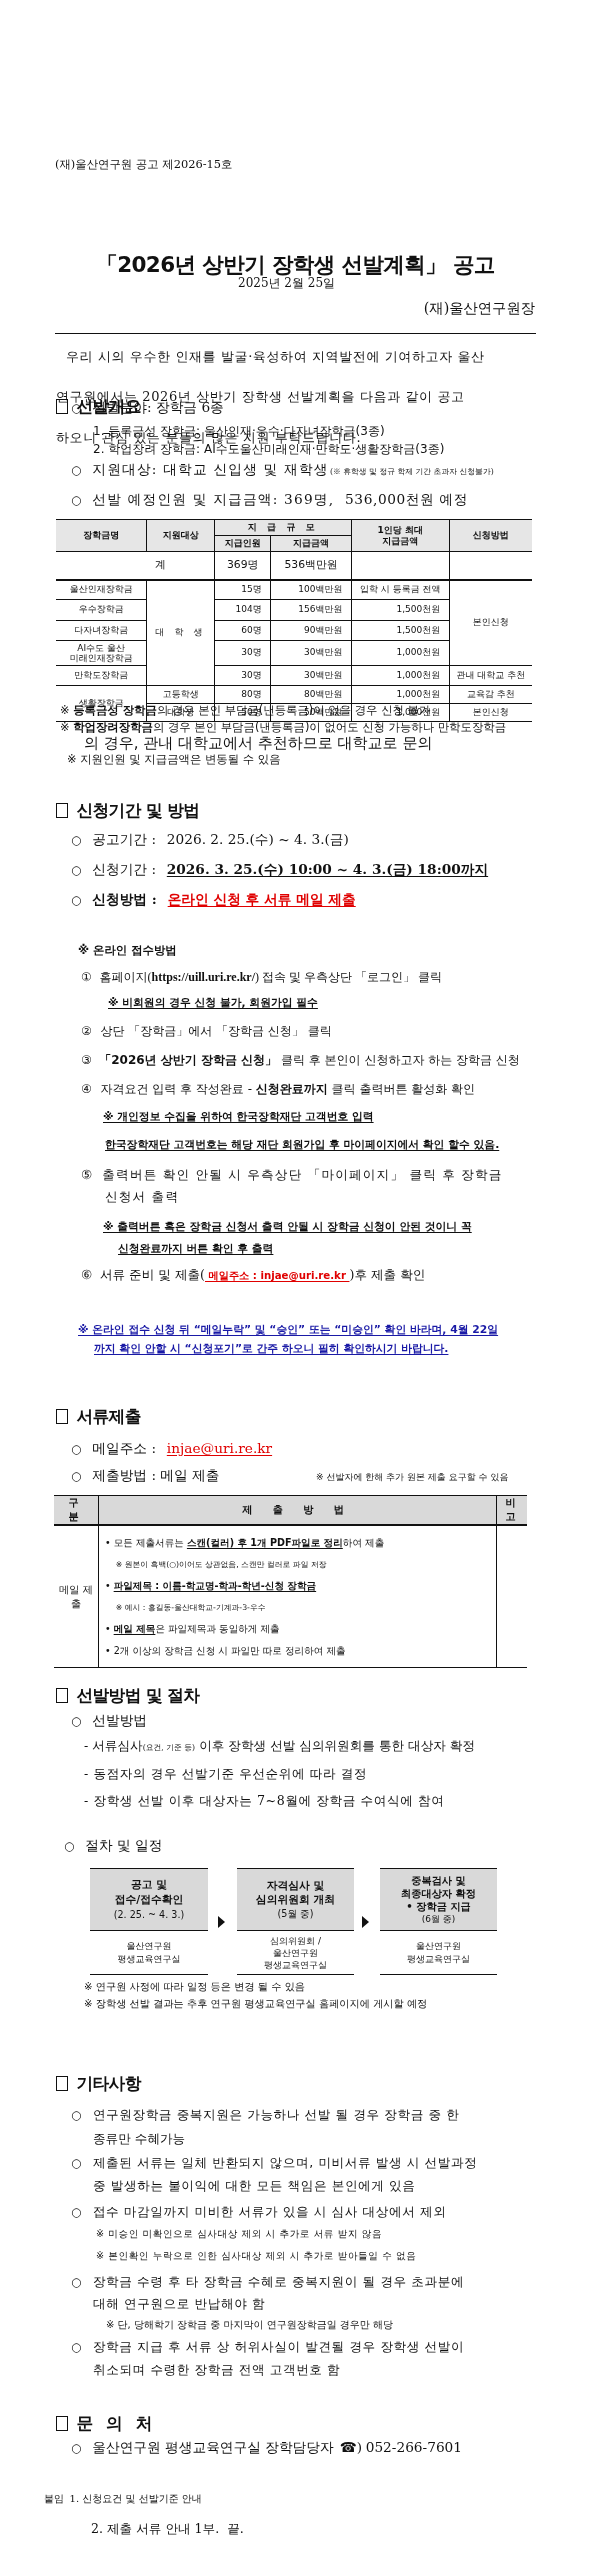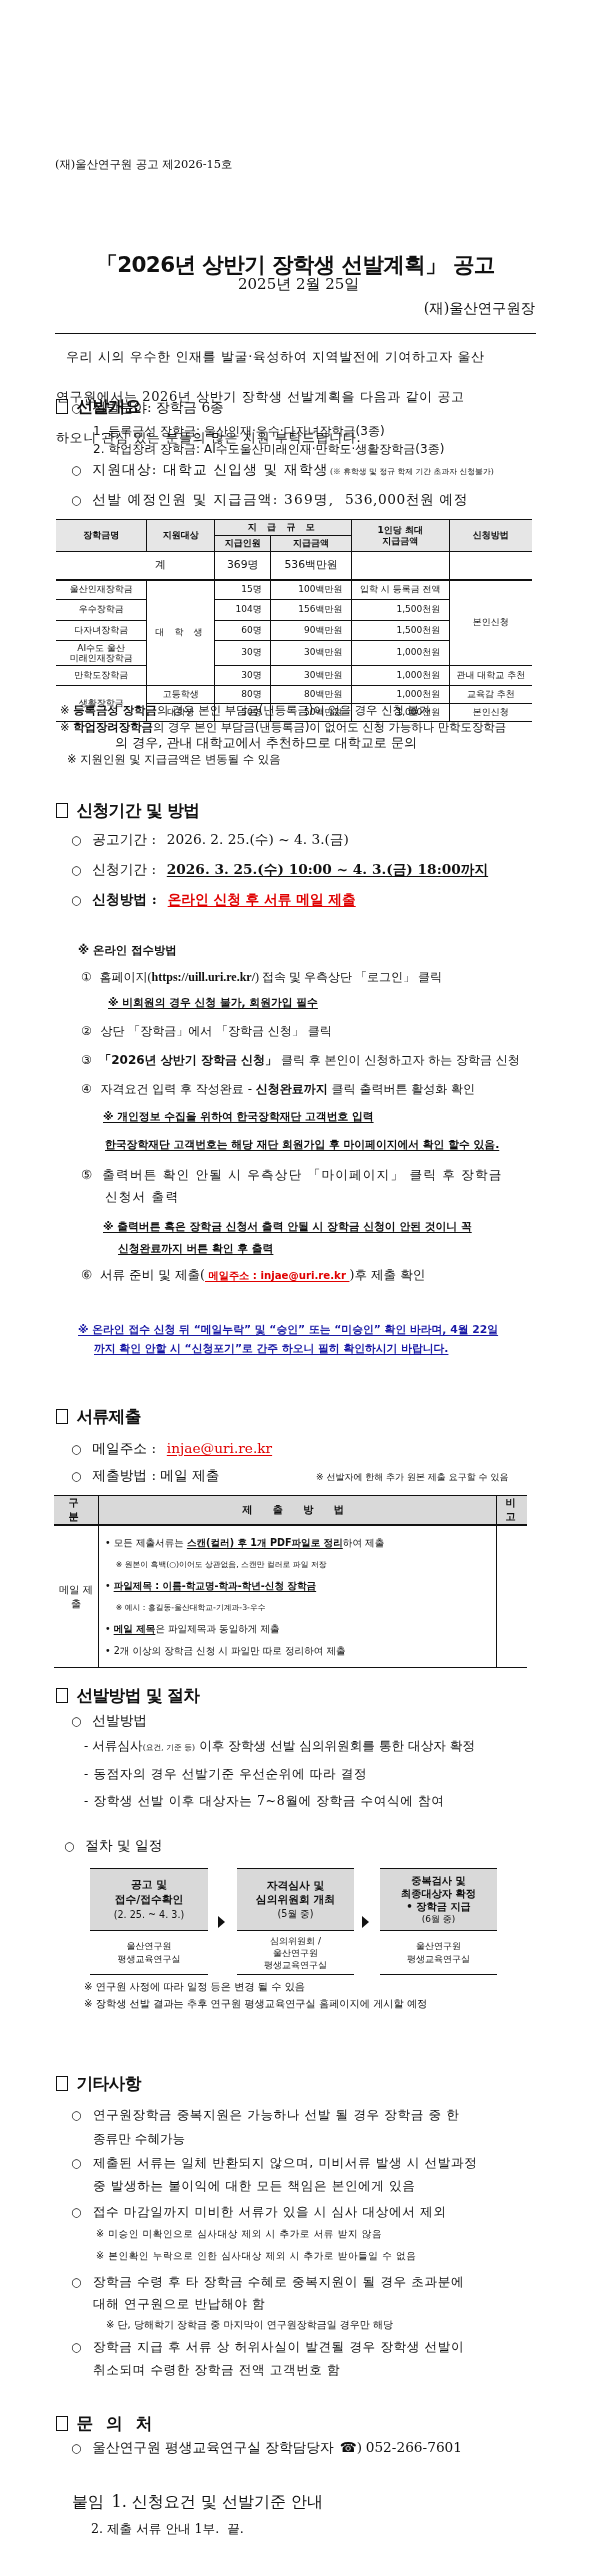--- a/index.html
+++ b/index.html
@@ -36,21 +36,21 @@
 <div class="abs sans b" style="left:0; width:591px; text-align:center; top:250px; font-size:21.5px; letter-spacing:-0.6px;">「2026년 상반기 장학생 선발계획」 공고</div>
 
 <div>
   <div class="abs serif" style="left:66px; top:348px; font-size:13px; letter-spacing:0.6px;">우리 시의 우수한 인재를 발굴·육성하여 지역발전에 기여하고자 울산</div>
   <div class="abs serif" style="left:56px; top:388px; font-size:13px; letter-spacing:0.6px;">연구원에서는 2026년 상반기 장학생 선발계획을 다음과 같이 공고</div>
   <div class="abs serif" style="left:56px; top:429px; font-size:13px; letter-spacing:0.6px;">하오니 관심 있는 분들의 많은 지원 부탁드립니다.</div>
 </div>
 
 <div class="abs serif" style="left:0; width:591px; text-align:center; top:276px; font-size:12px;"></div>
 
-<div class="abs serif" style="left:238px; top:275px; font-size:15px; transform:translateY(0);" id="date-el">2025년 2월 25일</div>
+<div class="abs serif" style="left:238px; top:275px; font-size:12px; transform:translateY(0);" id="date-el">2025년 2월 25일</div>
 <div class="abs serif" style="right:56px; top:299px; font-size:14.3px;">(재)울산연구원장</div>
 <div class="abs" style="left:55px; top:333px; width:481px; border-top:0.9px solid #111;"></div>
 
 <div class="sec" style="top:386px;margin-top:9px;">
   <span class="box"></span>
   <span>선발개요</span>
 </div>
 <div class="bullet serif" style="top:399px;">
   <span class="o">○</span>
   <span>선발분야: 장학금 6종</span>
@@ -142,21 +142,21 @@
     <td class="right">50명</td>
     <td class="right">50백만원</td>
     <td class="right">1,000천원</td>
     <td style="border-right:none;">본인신청</td>
   </tr>
 </tbody>
   </table>
 
 <div class="abs sans" style="left:60px; top:703px; font-size:11.4px;">※ <b>등록금성 장학금</b><span>의 경우 본인 부담금(낸등록금)이 없을 경우 신청 불가</span></div>
 <div class="abs sans" style="left:60px; top:720px; font-size:11.4px;">※ <b>학업장려장학금</b><span>의 경우 본인 부담금(낸등록금)이 없어도 신청 가능하나 만학도장학금</span></div>
-<div class="abs sans" style="left:84px; top:734px; font-size:13px;margin-left:31px;">의 경우, 관내 대학교에서 추천하므로 대학교로 문의</div>
+<div class="abs sans" style="left:84px; top:734px; font-size:15px;">의 경우, 관내 대학교에서 추천하므로 대학교로 문의</div>
 <div class="abs sans" style="left:67px; top:752px; font-size:11.4px;">※ <span>지원인원 및 지급금액은 변동될 수 있음</span></div>
 
 <div class="sec" style="top:799px;">
   <span class="box"></span>
   <span>신청기간 및 방법</span>
 </div>
 <div class="bullet serif" style="top:831px;">
   <span class="o">○</span>
   <span>공고기간 :</span>
   <span>2026. 2. 25.(수) ~ 4. 3.(금)</span>
@@ -340,18 +340,18 @@
   <span class="box"></span>
   <span style="letter-spacing:3.6px;">문 의 처</span>
 </div>
 <div class="bullet serif" style="top:2439px;">
   <span class="o">○</span>
   <span>울산연구원 평생교육연구실 장학담당자</span>
   <span style="margin-left:-4.8px;">☎)</span>
   <span style="margin-left:-7.2px;">052-266-7601</span>
 </div>
 
-<div class="abs serif" style="left:72px; top:2492px; font-size:16px;">
+<div class="abs serif" style="left:44px; top:2492px; font-size:10px;">
   <span>붙임</span>
   <span style="margin-left:2.4px;">1. 신청요건 및 선발기준 안내</span>
 </div>
 <div class="abs serif" style="left:91px; top:2521px; font-size:12.6px; white-space:pre;">2. 제출 서류 안내 1부.  끝.</div>
 
 
 </body></html>

